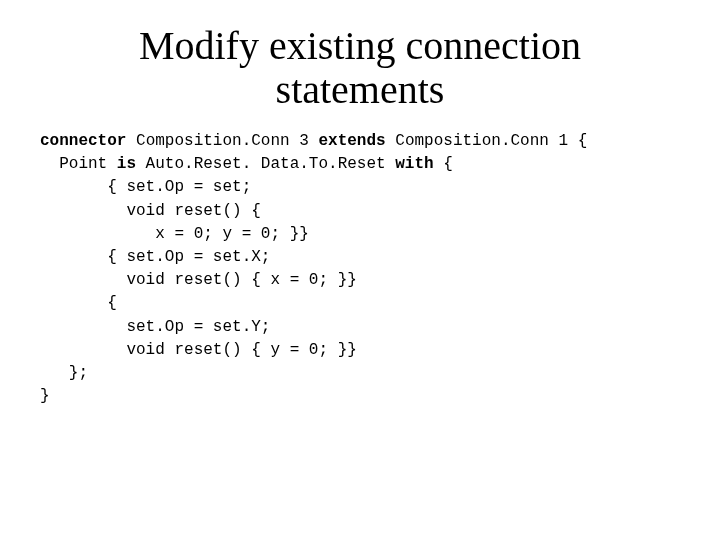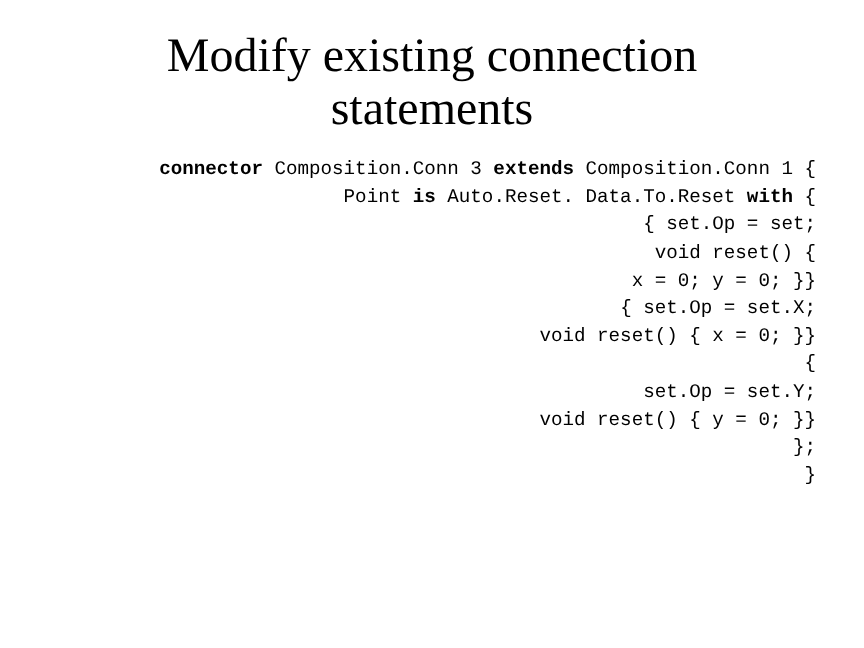--- a/index.html
+++ b/index.html
@@ -23,21 +23,21 @@
     text-align: center;
     margin: 0 auto 18px auto;
     max-width: 600px;
     font-weight: normal;
   }
   .code {
     font-family: "Courier New", Courier, monospace;
     font-size: 16px;
     line-height: 1.45;
     white-space: pre;
-    text-align: right;
+    text-align: left;
   }
   .code b { font-weight: bold; }
 </style>
 </head>
 <body>
 
 <div class="slide">
   <h1 class="title">Modify existing connection statements</h1>
 
   <div class="code"><span><b>connector</b><span> Composition.Conn 3 </span><b>extends</b><span> Composition.Conn 1 {</span></span>

